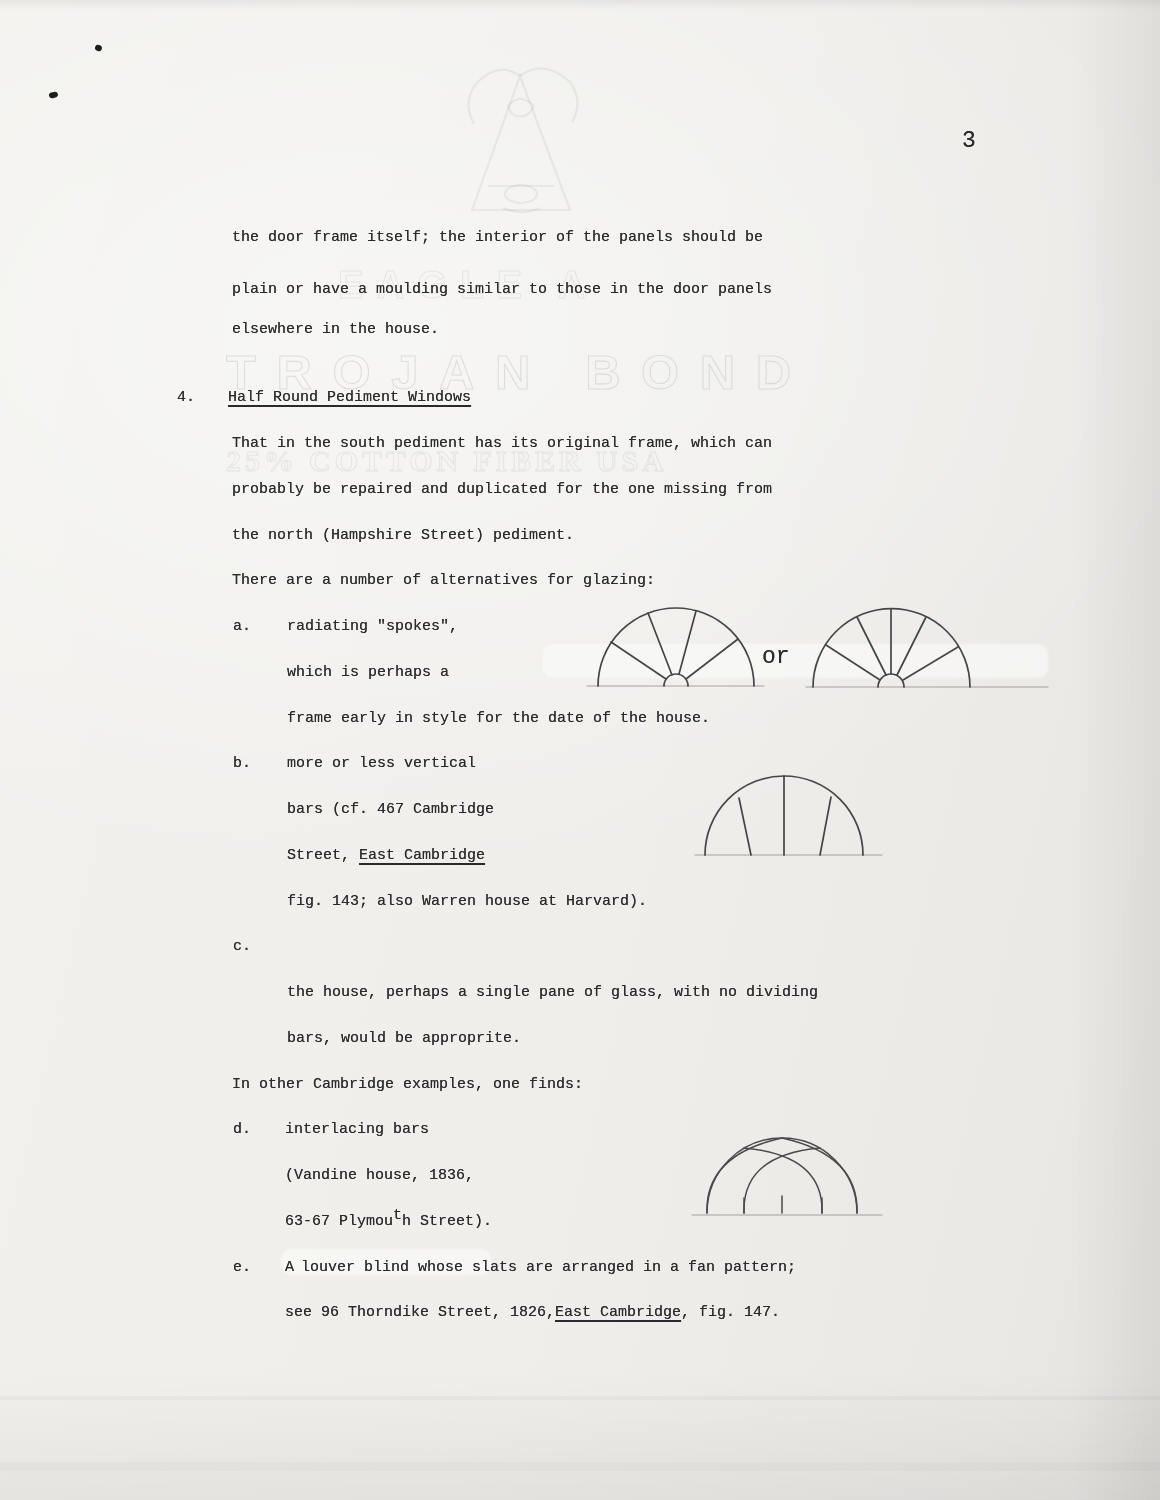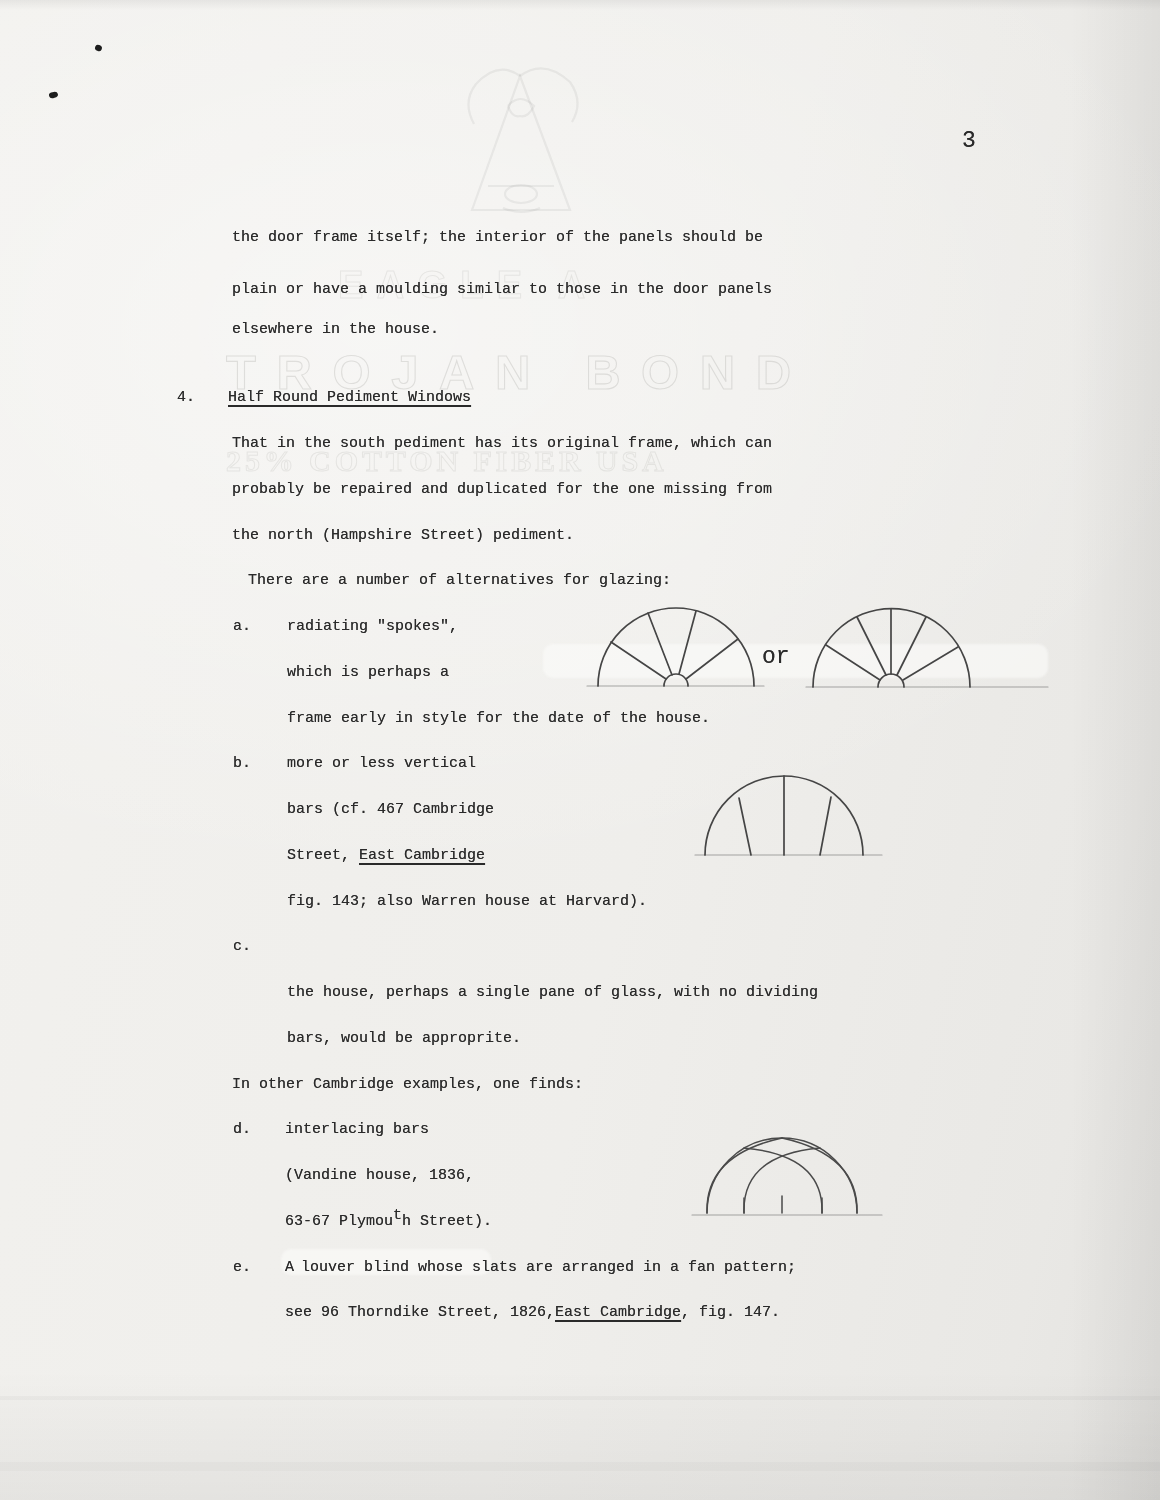--- a/index.html
+++ b/index.html
@@ -98,21 +98,21 @@
       <div class="tline" style="top: 430px;">
         <span class="seg" style="left: 232px;"><span>That in the south pediment has its original frame, which can</span></span>
       </div>
       <div class="tline" style="top: 476px;">
         <span class="seg" style="left: 232px;"><span>probably be repaired and duplicated for the one missing from</span></span>
       </div>
       <div class="tline" style="top: 522px;">
         <span class="seg" style="left: 232px;"><span>the north (Hampshire Street) pediment.</span></span>
       </div>
       <div class="tline" style="top: 567px;">
-        <span class="seg" style="left: 248px; text-align: center;"><span>There are a number of alternatives for glazing:</span></span>
+        <span class="seg" style="left: 232px; text-align: center;"><span>There are a number of alternatives for glazing:</span></span>
       </div>
       <div class="tline" style="top: 613px;">
         <span class="seg" style="left: 233px;">a.</span>
         <span class="seg" style="left: 287px;"><span>radiating "spokes",</span></span>
       </div>
       <div class="tline" style="top: 659px;">
         <span class="seg" style="left: 287px;"><span>which is perhaps a</span></span>
       </div>
       <div class="tline" style="top: 705px;">
         <span class="seg" style="left: 287px;"><span>frame early in style for the date of the house.</span></span>

